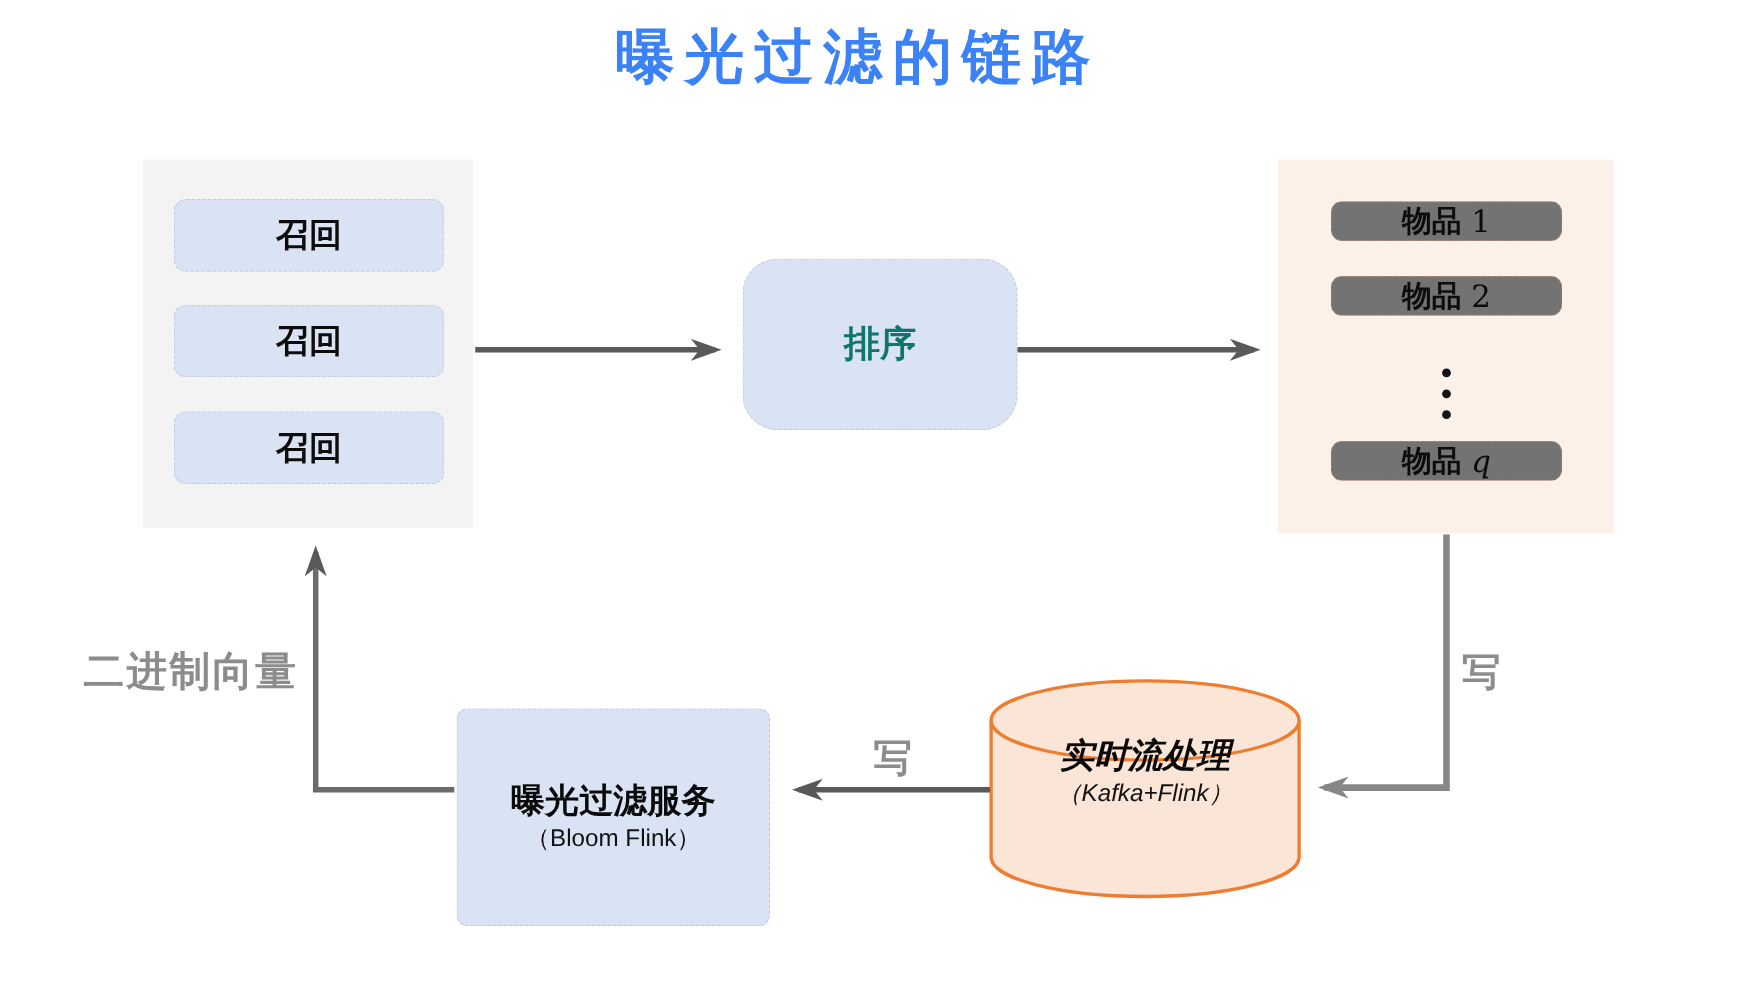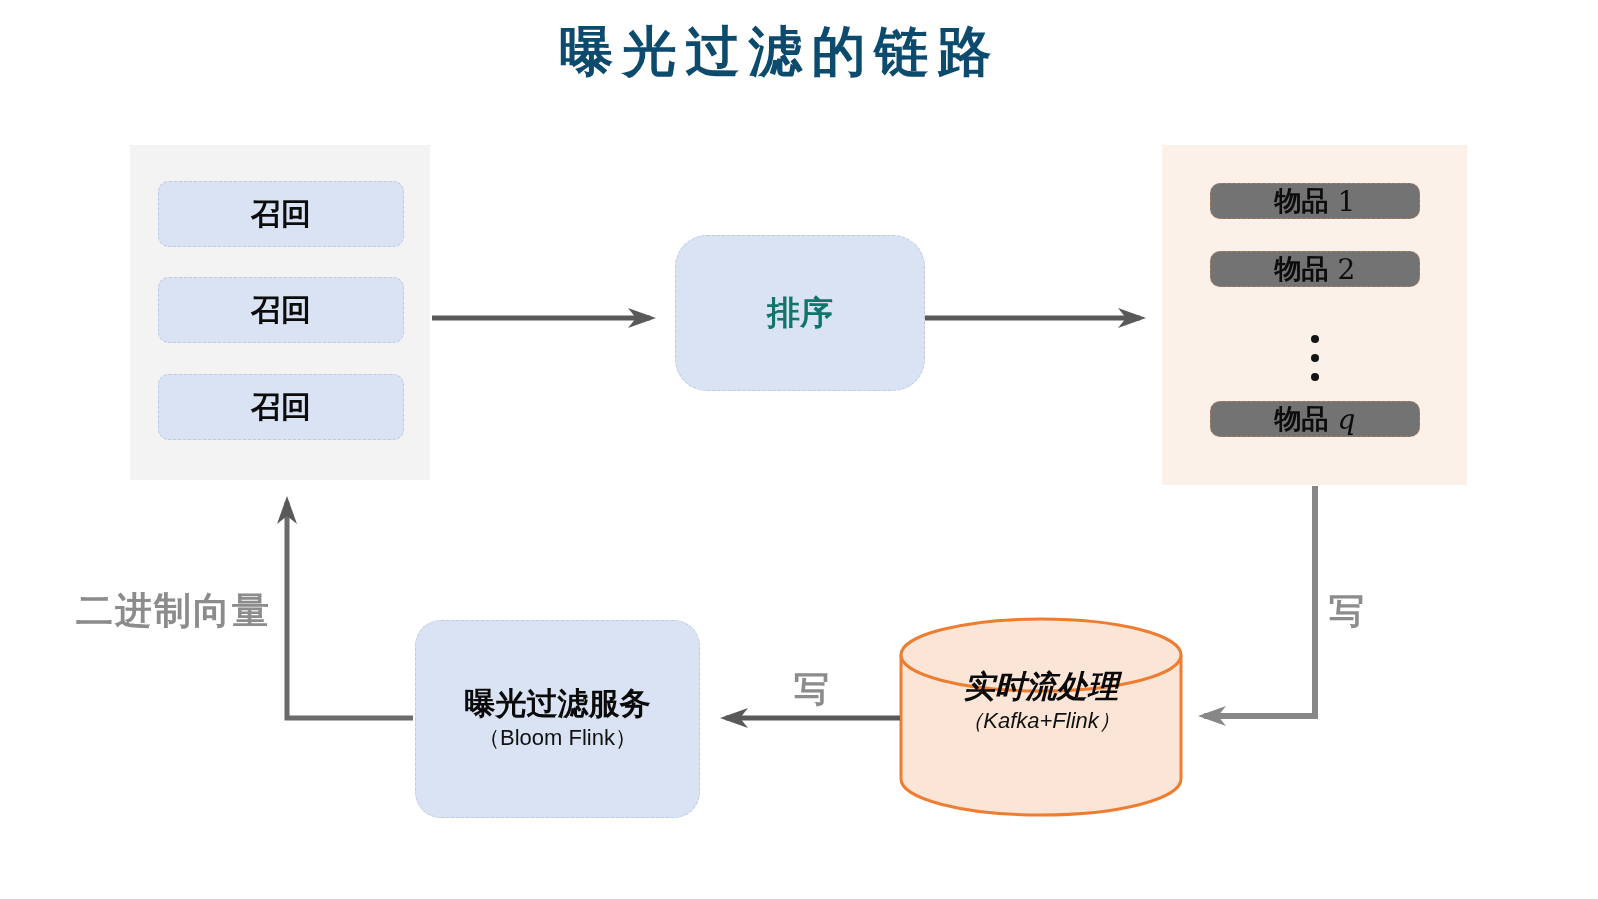--- a/index.html
+++ b/index.html
@@ -14,21 +14,21 @@
   }
   .abs { position: absolute; }
 
   
   #title {
     left: 0; top: 16px; width: 1560px;
     text-align: center;
     font-size: 54px;
     font-weight: 800;
     letter-spacing: 9px;
-    color: #0c4a6e;
+    color: #3b82f6;
     font-family: "DejaVu Serif", "Liberation Serif", serif;
   }
 
   
   .panel { position: absolute; }
   #recall-panel { left: 130px; top: 145px; width: 300px; height: 335px; background: #f3f3f3; }
   #items-panel  { left: 1162px; top: 145px; width: 305px; height: 340px; background: #fbf1e9; }
 
   
   .blue-box {
@@ -48,22 +48,22 @@
   #recall-box-1 { top: 132px; }
   #recall-box-2 { top: 229px; }
 
   #sort-box {
     left: 675px; top: 235px; width: 250px; height: 156px;
     border-radius: 32px;
     font-size: 33px; font-weight: 600; color: #0f766e;
   }
 
   #bloom-box {
-    left: 415px; top: 620px; width: 285px; height: 198px;
-    border-radius: 26px;
+    left: 415px; top: 644px; width: 285px; height: 198px;
+    border-radius: 10px;
     flex-direction: column;
   }
   .node-title { font-size: 31px; font-weight: 700; color: #0a0a0a; line-height: 1.25; }
   .node-sub   { font-size: 22px; font-weight: 500; color: #111111; line-height: 1.3; }
 
   
   .item-box {
     position: absolute;
     left: 48px; width: 210px; height: 36px;
     background: #737373;

